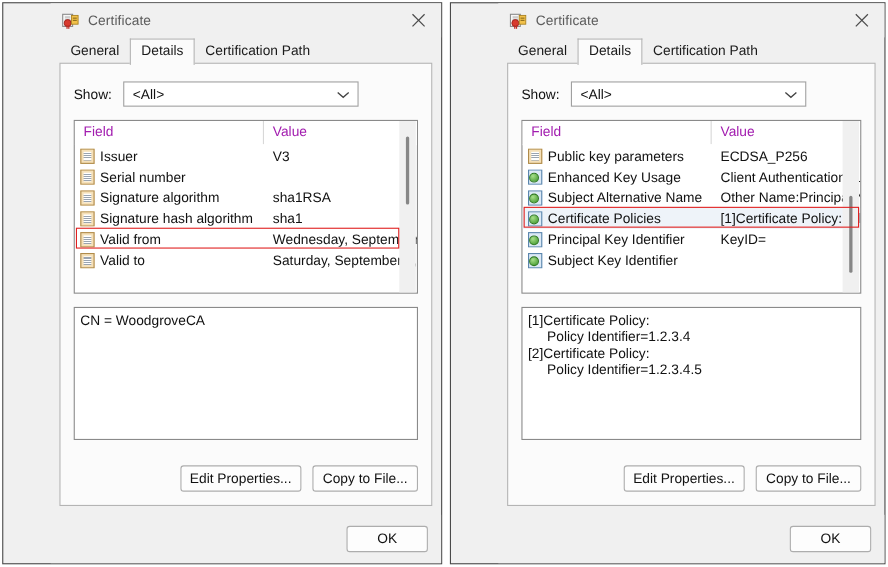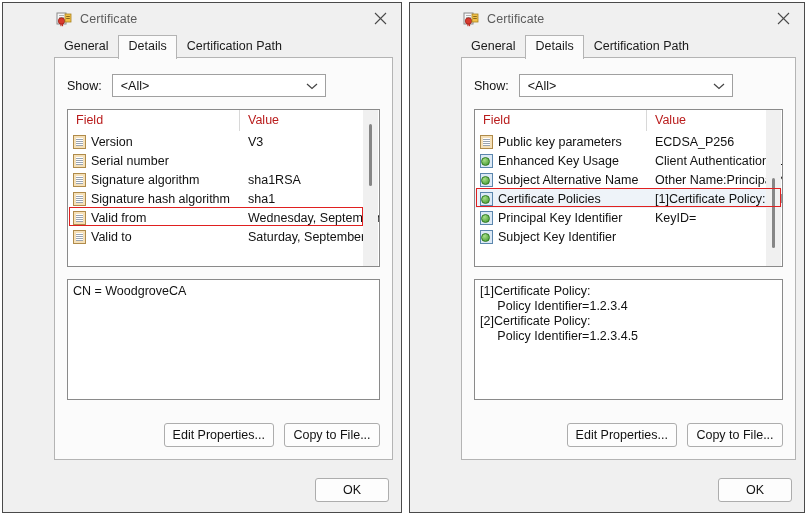--- a/index.html
+++ b/index.html
@@ -138,21 +138,21 @@
     box-sizing: border-box;
     height: 158px;
     position: relative;
     overflow: hidden;
     flex: none;
   }
   .list-header {
     display: flex;
     height: 21px;
     font-size: 12.5px;
-    color: #b91c1c;
+    color: #a21caf;
     background: #ffffff;
     align-items: center;
     border-bottom: 1px solid #ffffff;
   }
   .hcell {
     padding-left: 8px;
     box-sizing: border-box;
     height: 21px;
     line-height: 21px;
     border-right: 1px solid #d8d8d8;
@@ -410,21 +410,21 @@
       <div class="listbox">
         <div class="list-header">
           <div class="hcell c1">Field</div>
           <div class="hcell c2">Value</div>
           <div class="hcell c3"></div>
         </div>
         <div class="rows">
           <div class="row">
             <div class="fcell">
                 <span class="ficon doc"></span>
-                <span>Version</span>
+                <span>Issuer</span>
               </div>
             <div class="vcell">V3</div>
           </div>
           <div class="row">
             <div class="fcell">
                 <span class="ficon doc"></span>
                 <span>Serial number</span>
               </div>
             <div class="vcell"></div>
           </div>

